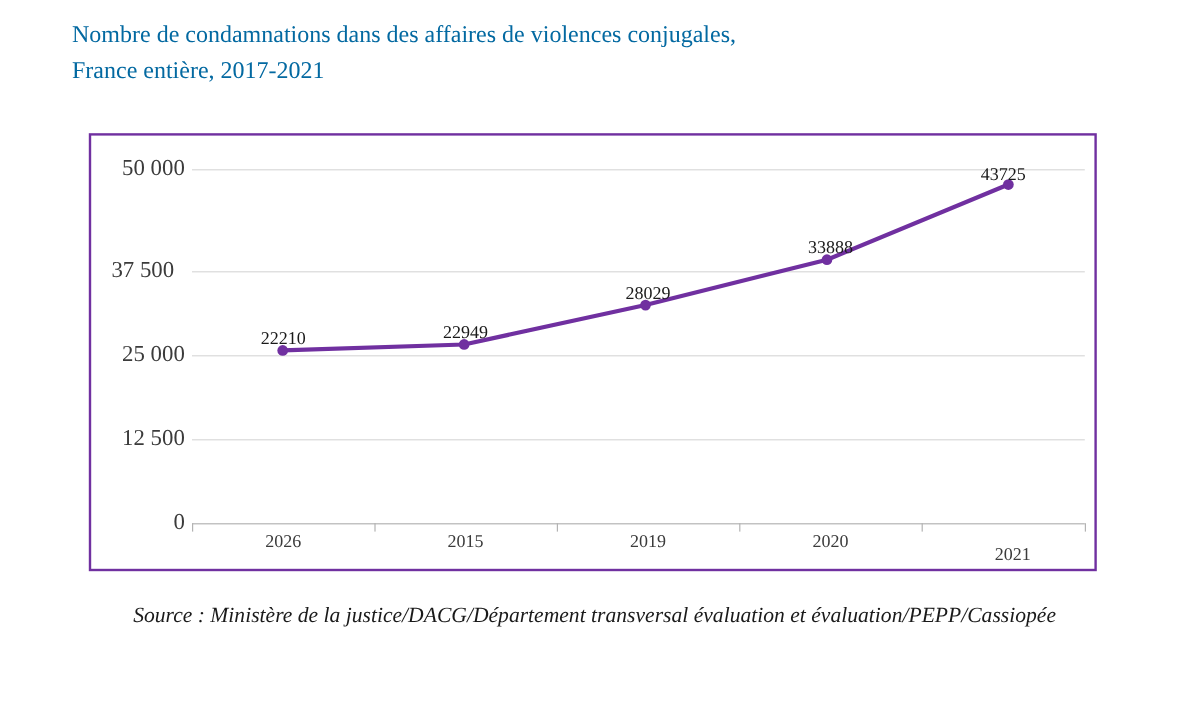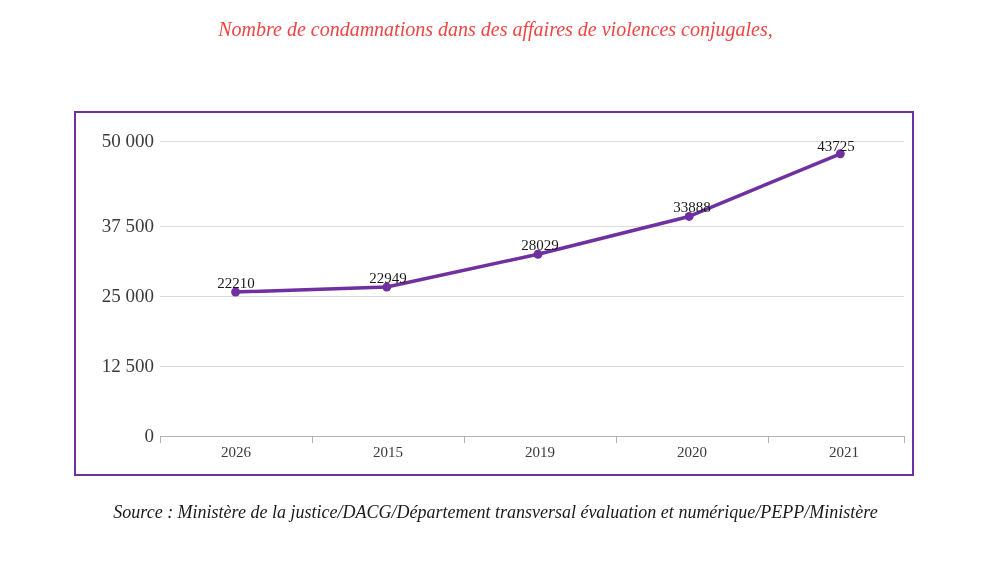--- a/index.html
+++ b/index.html
@@ -20,25 +20,24 @@
     left: 0;
     top: 0;
     width: 991px;
     height: 586px;
   }
   .chart-title {
     position: absolute;
     left: 60px;
     top: 14px;
     width: 871px;
-    text-align: center;
-    font-style: italic;
+    text-align: left;
     font-size: 20px;
     line-height: 30px;
-    color: #ef4444;
+    color: #0369a1;
   }
   .chart-title .line2 {
     display: block;
   }
   .plot-frame {
     position: absolute;
     left: 74px;
     top: 111px;
     width: 840px;
     height: 365px;
@@ -139,30 +138,31 @@
     color: #1a1a1a;
   }
 </style>
 </head>
 <body>
 
 <div class="figure">
 
   <div class="chart-title">
     <span>Nombre de condamnations dans des affaires de violences conjugales,</span>
+    <span class="line2">France entière, 2017-2021</span>
   </div>
 
   <div class="plot-frame">
     <div class="plot-inner">
 
       <div class="ylabels">
         <div class="ytick" style="top: 323px;">0</div>
         <div class="ytick" style="top: 253px; font-family: Liberation Serif, serif;">12 500</div>
         <div class="ytick" style="top: 183px;">25 000</div>
-        <div class="ytick" style="top: 113px;">37 500</div>
+        <div class="ytick" style="top: 113px; text-align: center;">37 500</div>
         <div class="ytick" style="top: 28px;">50 000</div>
       </div>
 
       <div class="grid-area">
         <div class="gridline" style="top: 28px;"></div>
         <div class="gridline" style="top: 113px;"></div>
         <div class="gridline" style="top: 183px;"></div>
         <div class="gridline" style="top: 253px;"></div>
         <div class="axisline" style="top: 323px;"></div>
         <div class="vtick" style="left: 0px; top: 323px; height: 7px;"></div>
@@ -186,24 +186,24 @@
       <div class="point-label" style="left: 312px; top: 157px;">22949</div>
       <div class="point-label" style="left: 464px; top: 124px;">28029</div>
       <div class="point-label" style="left: 616px; top: 86px;">33888</div>
       <div class="point-label" style="left: 760px; top: 25px;">43725</div>
 
       <div class="xlabels">
         <div class="xtick" style="left: 36px;">2026</div>
         <div class="xtick" style="left: 188px;">2015</div>
         <div class="xtick" style="left: 340px;">2019</div>
         <div class="xtick" style="left: 492px;">2020</div>
-        <div class="xtick" style="left: 644px;">2021</div>
+        <div class="xtick" style="left: 644px; margin-top: 11px;">2021</div>
       </div>
 
     </div>
   </div>
 
   <div class="source-note">
     <span>Source : Ministère de la justice/DACG/Département transversal évaluation et</span>
-    <span>numérique/PEPP/Ministère</span>
+    <span>évaluation/PEPP/Cassiopée</span>
   </div>
 
 </div>
 
 </body></html>

